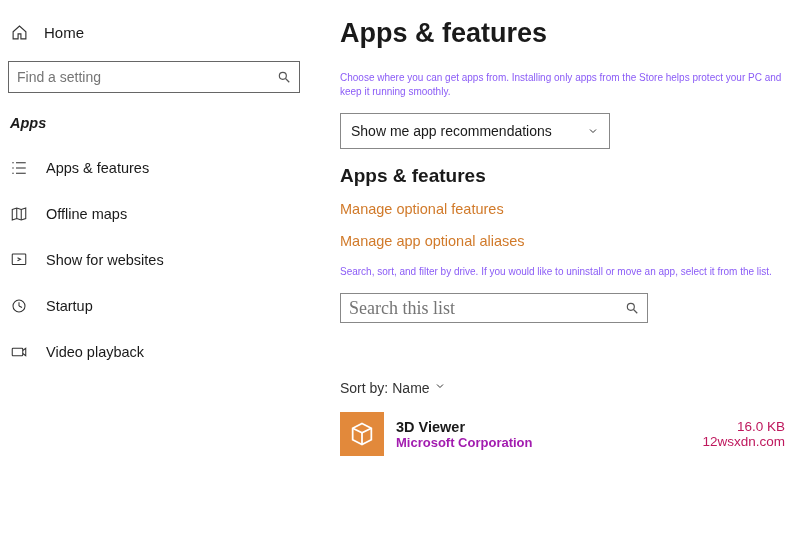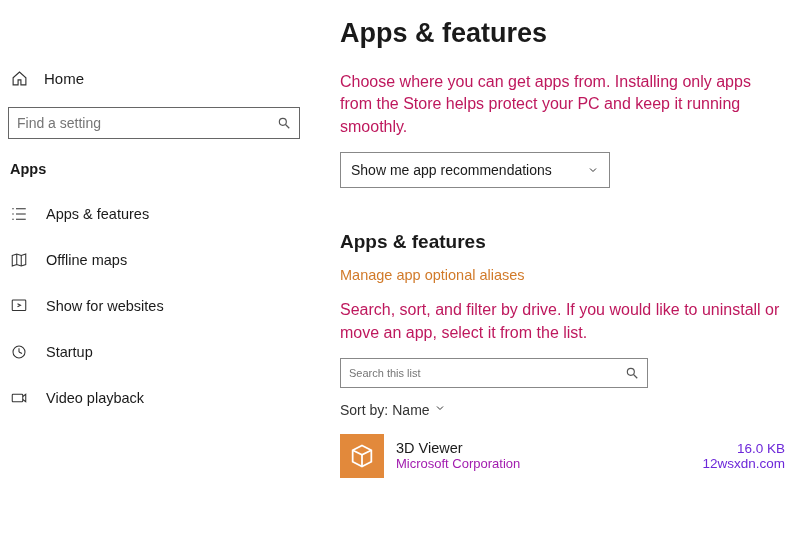--- a/index.html
+++ b/index.html
@@ -10,21 +10,20 @@
     background: #fff;
     width: 795px;
     height: 554px;
     overflow: hidden;
     display: flex;
   }
   .sidebar {
     width: 308px;
     padding: 18px 0 0 0;
     flex-shrink: 0;
-    margin-top: 46px;
   }
   .home-row {
     display: flex;
     align-items: center;
     gap: 16px;
     padding: 6px 10px 14px 10px;
     font-size: 15px;
     cursor: pointer;
   }
   .home-row .ic { width: 18px; display: flex; justify-content: center; }
@@ -43,78 +42,79 @@
     border: none;
     outline: none;
     font-size: 14px;
     color: #555;
     background: transparent;
   }
   .section-heading {
     font-weight: 600;
     padding: 4px 10px 14px 10px;
     font-size: 14.5px;
+    font-style: italic;
   }
   .nav-item {
     display: flex;
     align-items: center;
     gap: 18px;
     height: 46px;
     padding: 0 10px;
     font-size: 14.5px;
     cursor: pointer;
   }
   .nav-item .ic { width: 18px; display: flex; justify-content: center; }
   .main {
     flex: 1;
     padding: 18px 10px 0 32px;
   }
   h1 { font-size: 27px; font-weight: 600; margin-bottom: 22px; }
   h2 { font-size: 19px; font-weight: 600; margin-bottom: 14px; }
-  .para { font-size: 16px; line-height: 1.4; margin-bottom: 14px; color: #be185d; }
+  .para { font-size: 10px; line-height: 1.4; margin-bottom: 14px; color: #8b5cf6; }
   .dropdown {
     border: 1px solid #888;
     height: 36px;
     width: 270px;
     display: flex;
     align-items: center;
     padding: 0 10px;
     justify-content: space-between;
-    margin-bottom: 43px;
+    margin-bottom: 16px;
     cursor: pointer;
   }
   .link-accent {
     color: #d17a2a;
     font-size: 14.5px;
     display: block;
     margin-bottom: 16px;
     cursor: pointer;
   }
   .search-list {
     border: 1px solid #888;
     height: 30px;
     width: 308px;
     display: flex;
     align-items: center;
     padding: 0 8px;
     margin-bottom: 14px;
   }
-  .search-list input { flex:1; border:none; outline:none; font-size:11px; color:#1d4ed8; background:transparent;}
+  .search-list input { flex:1; border:none; outline:none; font-size:18px; color:#1d4ed8; background:transparent;font-family:Liberation Serif, serif;}
   .sort-row { display: flex; gap: 20px; align-items: center; color:#333; font-size:14px; margin-bottom: 16px;}
-  .sort-seg { display:flex; align-items:flex-start; gap:4px; cursor:pointer;}
+  .sort-seg { display:flex; align-items:flex-start; gap:4px; cursor:pointer;margin-top:43px;}
   .app-row { display:flex; align-items:center; gap:12px; }
   .app-icon {
     width:44px; height:44px; background:#e2893b;
     display:flex; align-items:center; justify-content:center;
     flex-shrink:0;
   }
-  .app-info { flex:1; }
+  .app-info { flex:1;font-weight:bold; }
   .app-name { font-size:14.5px; }
   .app-pub { font-size:13px; color:#a21caf; }
-  .app-meta { text-align:right; font-size:13.5px; color:#6d28d9; min-width:80px;}
+  .app-meta { text-align:right; font-size:13.5px; color:#be185d; min-width:80px;}
   .app-meta .sz { display:block; }
   svg { display:block; }
   .ic-search { width:14px; height:14px; }
   .chev { width:12px; height:12px; }
 </style>
 </head>
 <body>
 
 <div class="sidebar">
   <div class="home-row">
@@ -203,20 +203,21 @@
   <div class="dropdown">
     <span>Show me app recommendations</span>
     <span>
       <svg class="chev" viewBox="0 0 24 24" fill="none" stroke="#333" stroke-width="2">
           <polyline points="6 9 12 15 18 9"></polyline>
         </svg>
     </span>
   </div>
 
   <h2>Apps &amp; features</h2>
+  <a class="link-accent">Manage optional features</a>
   <a class="link-accent">Manage app optional aliases</a>
   <p class="para">Search, sort, and filter by drive. If you would like to uninstall or move an app, select it from the list.</p>
 
   <div class="search-list">
     <input placeholder="Search this list" style="">
     <span>
       <svg class="ic-search" viewBox="0 0 24 24" fill="none" stroke="#555" stroke-width="2">
           <circle cx="10" cy="10" r="6"></circle>
           <line x1="15" y1="15" x2="21" y2="21"></line>
         </svg>

